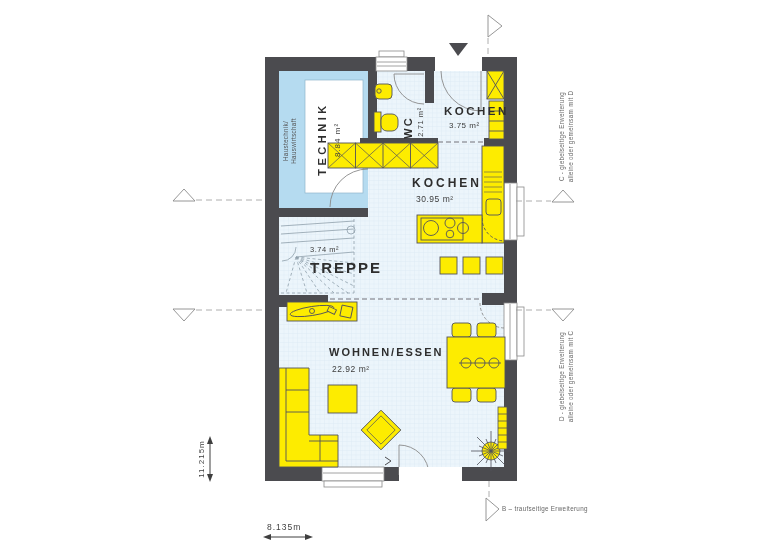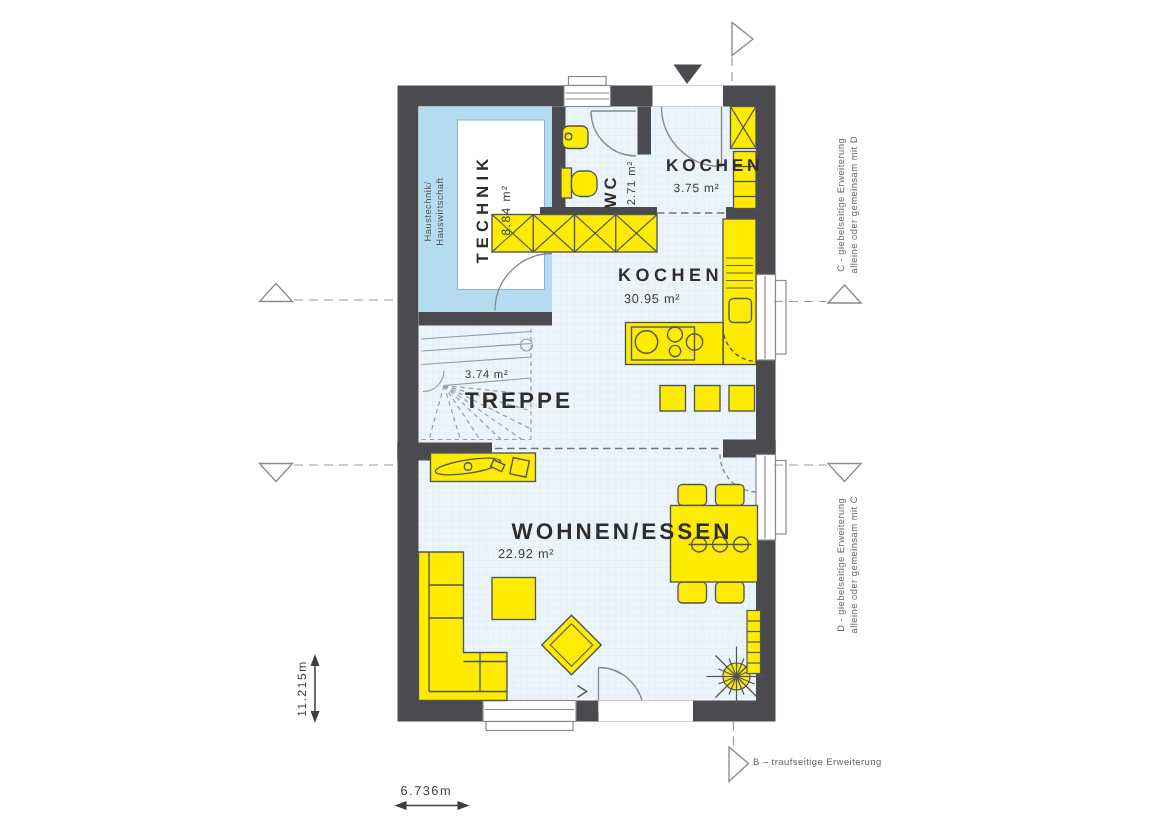--- a/index.html
+++ b/index.html
@@ -21,21 +21,21 @@
   
   .diele-name{left:444px;top:105px;font-size:11.5px;letter-spacing:2.5px;}
   .diele-area{left:449px;top:121px;font-size:8px;letter-spacing:0.5px;}
   
   .kochen-name{left:412px;top:176px;font-size:12px;letter-spacing:3px;}
   .kochen-area{left:416px;top:194px;font-size:8.5px;letter-spacing:0.5px;}
   
   .treppe-name{left:310px;top:217px;font-size:15px;letter-spacing:2px;margin-top:42px;}
   .treppe-area{left:310px;top:233px;font-size:7.5px;letter-spacing:0.5px;margin-top:12px;}
   
-  .wohnen-name{left:329px;top:346px;font-size:15px;letter-spacing:2px;margin-left:12px;}
+  .wohnen-name{left:329px;top:346px;font-size:11px;letter-spacing:2px;}
   .wohnen-area{left:332px;top:364px;font-size:8.5px;letter-spacing:0.5px;}
   
   .dim{color:#3f3f3f;}
   .dim-height{left:177px;top:454px;width:48px;height:10px;font-size:8px;letter-spacing:1px;}
   .dim-width{left:267px;top:522px;font-size:8.5px;letter-spacing:1px;}
   
   .annot{color:#666;font-size:6.3px;letter-spacing:0.3px;line-height:8.2px;}
   .c-annot{left:514px;top:128px;width:104px;height:17px;flex-direction:column;text-align:center;}
   .d-annot{left:514px;top:368px;width:104px;height:17px;flex-direction:column;text-align:center;}
   .b-annot{left:502px;top:505px;}
@@ -292,21 +292,21 @@
 <div class="lbl room-name kochen-name">KOCHEN</div>
 <div class="lbl room-area kochen-area">30.95 m²</div>
 
 <div class="lbl room-name treppe-name">TREPPE</div>
 <div class="lbl room-area treppe-area">3.74 m²</div>
 
 <div class="lbl room-name wohnen-name">WOHNEN/ESSEN</div>
 <div class="lbl room-area wohnen-area">22.92 m²</div>
 
 <div class="lbl vert dim dim-height">11.215m</div>
-<div class="lbl dim dim-width">6.736m</div>
+<div class="lbl dim dim-width">8.135m</div>
 
 <div class="lbl vert annot c-annot">
   <span>C - giebelseitige Erweiterung</span>
   <span>alleine oder gemeinsam mit D</span>
 </div>
 <div class="lbl vert annot d-annot">
   <span>D - giebelseitige Erweiterung</span>
   <span>alleine oder gemeinsam mit C</span>
 </div>
 <div class="lbl annot b-annot">B – traufseitige Erweiterung</div>

